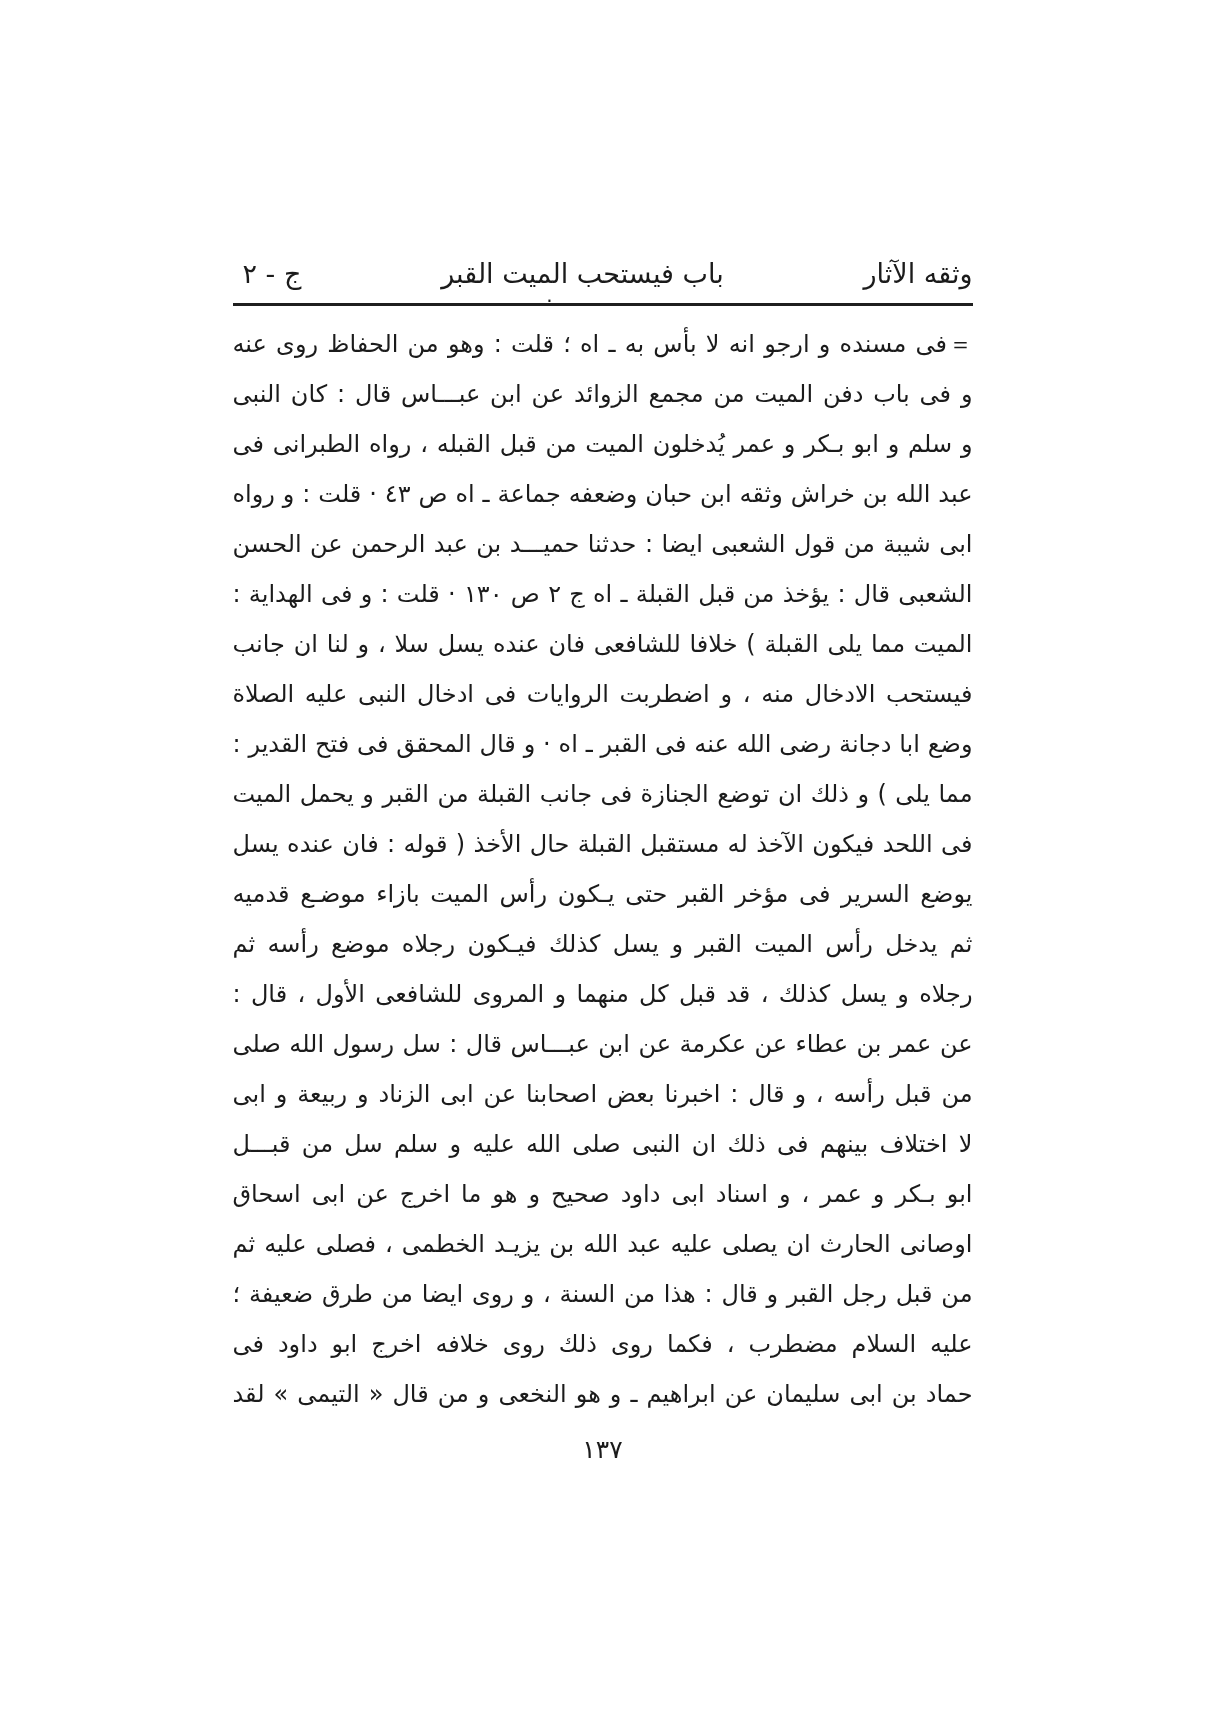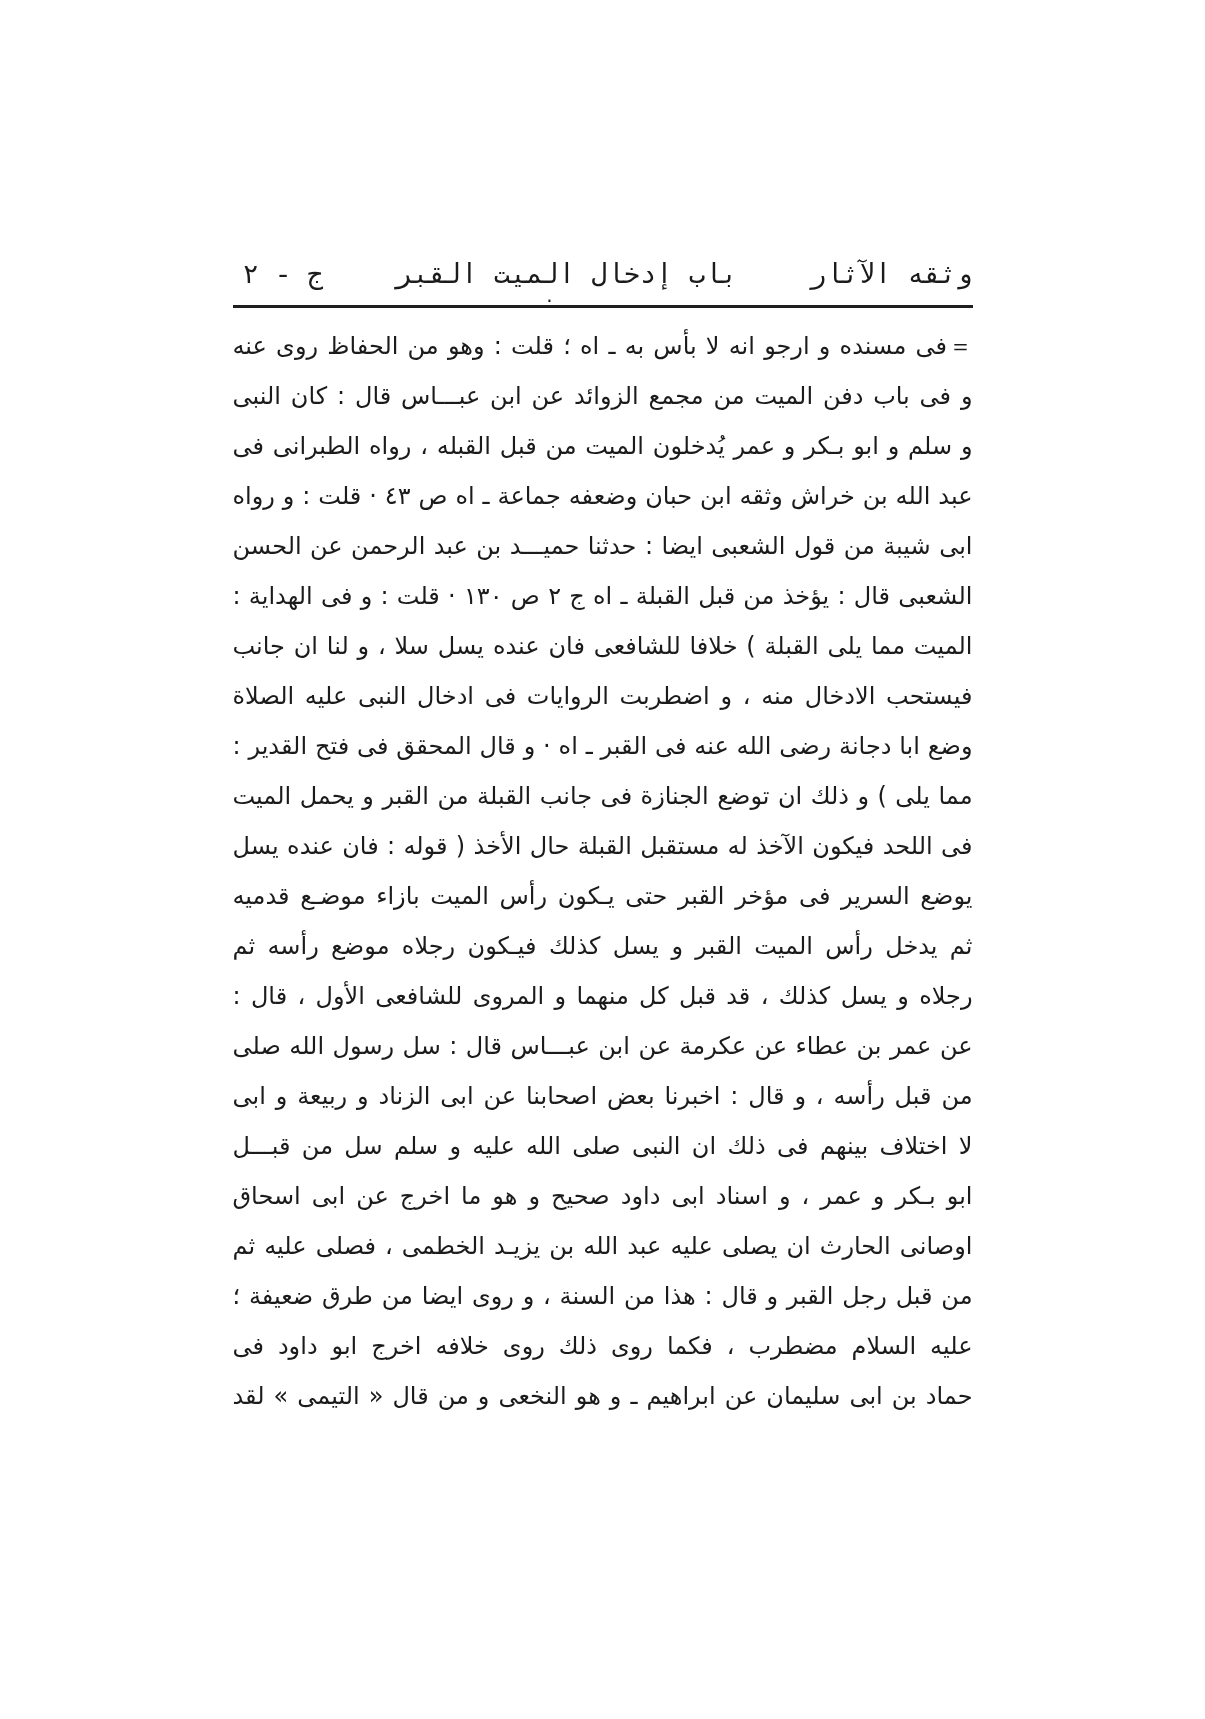--- a/index.html
+++ b/index.html
@@ -18,21 +18,21 @@
     direction:rtl;
   }
   .header {
     margin-top:258px;
     display:flex;
     justify-content:space-between;
     align-items:baseline;
     font-size:27px;
     position:relative;
   }
-  .header .seg { white-space:nowrap;font-family:Liberation Mono, monospace; }
+  .header .seg { white-space:nowrap; }
   .header .vol { padding-left:10px; letter-spacing:2px; }
   .center-dot {
     position:absolute;
     right:420px;
     top:38px;
     font-size:20px;
     line-height:10px;
   }
   .rule {
     margin-top:14px;
@@ -57,21 +57,21 @@
   }
 </style>
 </head>
 <body>
 
 <div class="page">
   <div class="inner">
 
     <div class="header">
       <span class="seg">وثقه الآثار</span>
-      <span class="seg">باب إدخال الميت القبر</span>
+      <span class="seg">باب فيستحب الميت القبر</span>
       <span class="seg vol">ج - ٢</span>
       <span class="center-dot">·</span>
     </div>
 
     <div class="rule"></div>
 
     <div class="body">
       <div class="line">＝فى مسنده و ارجو انه لا بأس به ـ اه ؛ قلت : وهو من الحفاظ روى عنه ابو حاتم ·</div>
       <div class="line">و فى باب دفن الميت من مجمع الزوائد عن ابن عبـــاس قال : كان النبى صلى الله عليه</div>
       <div class="line">و سلم و ابو بـكر و عمر يُدخلون الميت من قبل القبله ، رواه الطبرانى فى الكبير وفيه</div>
@@ -89,15 +89,16 @@
       <div class="line">عن عمر بن عطاء عن عكرمة عن ابن عبـــاس قال : سل رسول الله صلى الله عليه و سلم</div>
       <div class="line">من قبل رأسه ، و قال : اخبرنا بعض اصحابنا عن ابى الزناد و ربيعة و ابى النضر</div>
       <div class="line">لا اختلاف بينهم فى ذلك ان النبى صلى الله عليه و سلم سل من قبـــل رأسه و كذلك</div>
       <div class="line">ابو بـكر و عمر ، و اسناد ابى داود صحيح و هو ما اخرج عن ابى اسحاق السبيعى قال :</div>
       <div class="line">اوصانى الحارث ان يصلى عليه عبد الله بن يزيـد الخطمى ، فصلى عليه ثم ادخله القبر</div>
       <div class="line">من قبل رجل القبر و قال : هذا من السنة ، و روى ايضا من طرق ضعيفة ؛ قلنا : ادخاله</div>
       <div class="line">عليه السلام مضطرب ، فكما روى ذلك روى خلافه اخرج ابو داود فى المراسيل عن</div>
       <div class="line">حماد بن ابى سليمان عن ابراهيم ـ و هو النخعى و من قال « التيمى » لقد وهم فان ＝</div>
     </div>
 
+    <div class="page-number">١٣٧</div>
 
   </div>
 </div>
 
 </body></html>

